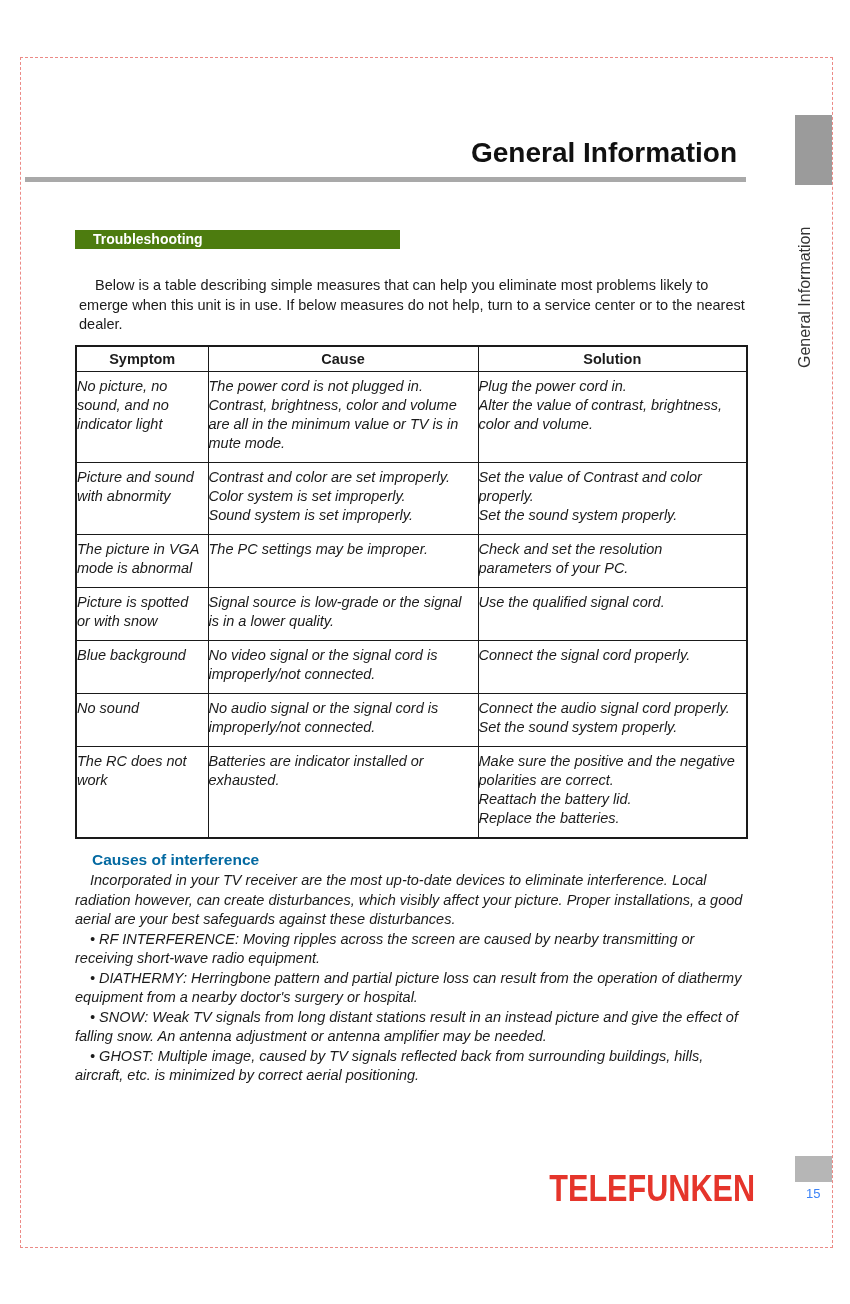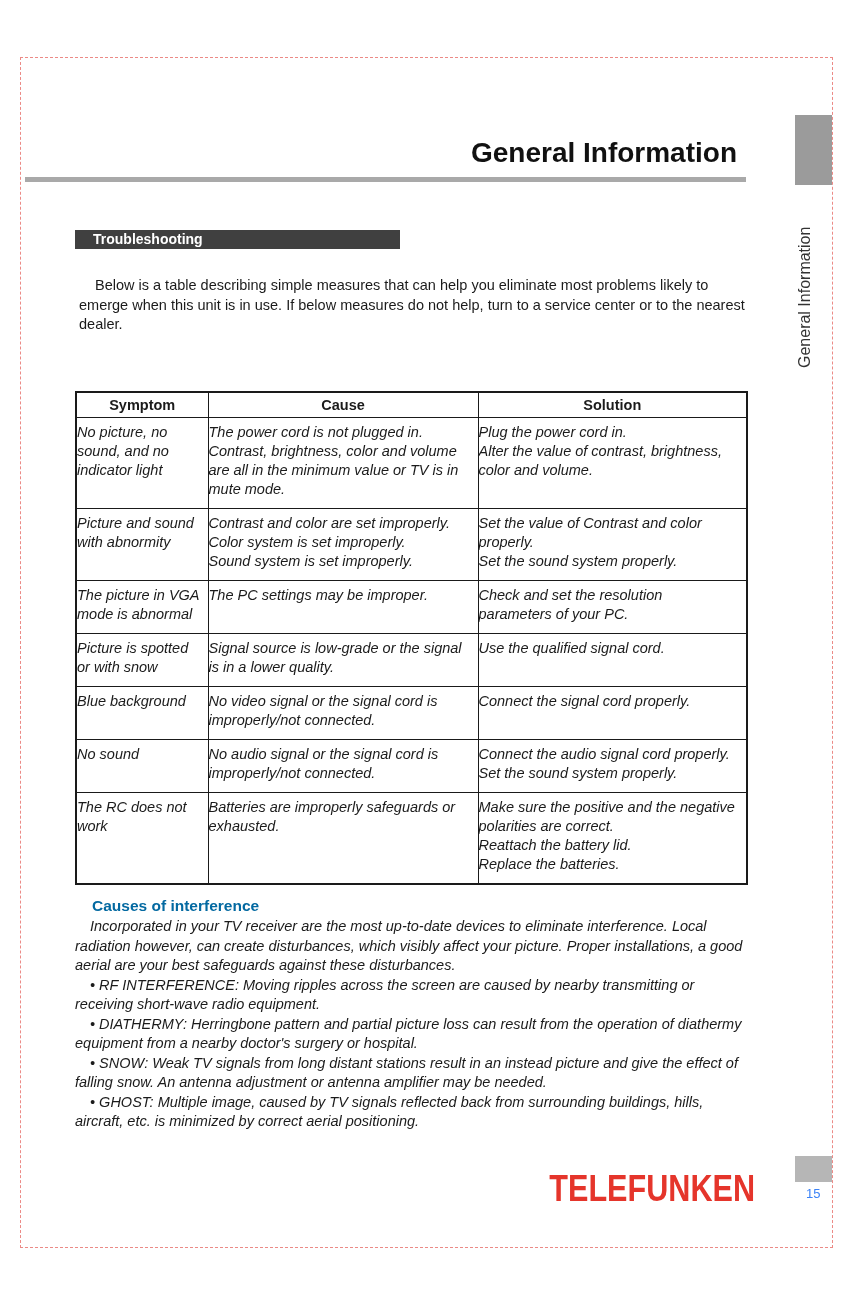--- a/index.html
+++ b/index.html
@@ -55,40 +55,39 @@
     position: absolute;
     top: 177px; left: 25px;
     width: 721px; height: 5px;
     background: #a9a9a9;
   }
   .section-bar {
     position: absolute;
     top: 230px; left: 75px;
     width: 307px; height: 19px;
     padding-left: 18px;
-    background: #404040;
+    background: #4d7c0f;
     color: #ffffff;
     font-weight: bold;
     font-size: 14px;
     line-height: 19px;
   }
   .intro-para {
     position: absolute;
     top: 272px; left: 75px;
     width: 676px;
     margin: 4px;
     font-size: 14.5px;
     line-height: 19.5px;
     text-indent: 16px;
   }
   .main-block {
     position: absolute;
     top: 345px; left: 75px;
     width: 671px;
-    margin-top: 46px;
   }
   table.tbl {
     border-collapse: collapse;
     table-layout: fixed;
     width: 671px;
     border: 2px solid #1a1a1a;
   }
   table.tbl th, table.tbl td {
     border: 1px solid #1a1a1a;
     font-size: 14.5px;
@@ -205,21 +204,21 @@
           <td>Connect the signal cord properly.</td>
         </tr>
         <tr>
           <td>No sound</td>
           <td>No audio signal or the signal cord is improperly/not connected.</td>
           <td>Connect the audio signal cord properly.
 Set the sound system properly.</td>
         </tr>
         <tr>
           <td>The RC does not work</td>
-          <td>Batteries are improperly safeguards or exhausted.</td>
+          <td>Batteries are indicator installed or exhausted.</td>
           <td>Make sure the positive and the negative polarities are correct.
 Reattach the battery lid.
 Replace the batteries.</td>
         </tr>
       </tbody>
     </table>
 
     <h2 class="interf-heading">Causes of interference</h2>
     <p class="interf-para">Incorporated in your TV receiver are the most up-to-date devices to eliminate interference. Local radiation however, can create disturbances, which visibly affect your picture. Proper installations, a good aerial are your best safeguards against these disturbances.</p>
     <p class="bullet-para">• RF INTERFERENCE: Moving ripples across the screen are caused by nearby transmitting or receiving short-wave radio equipment.</p>

